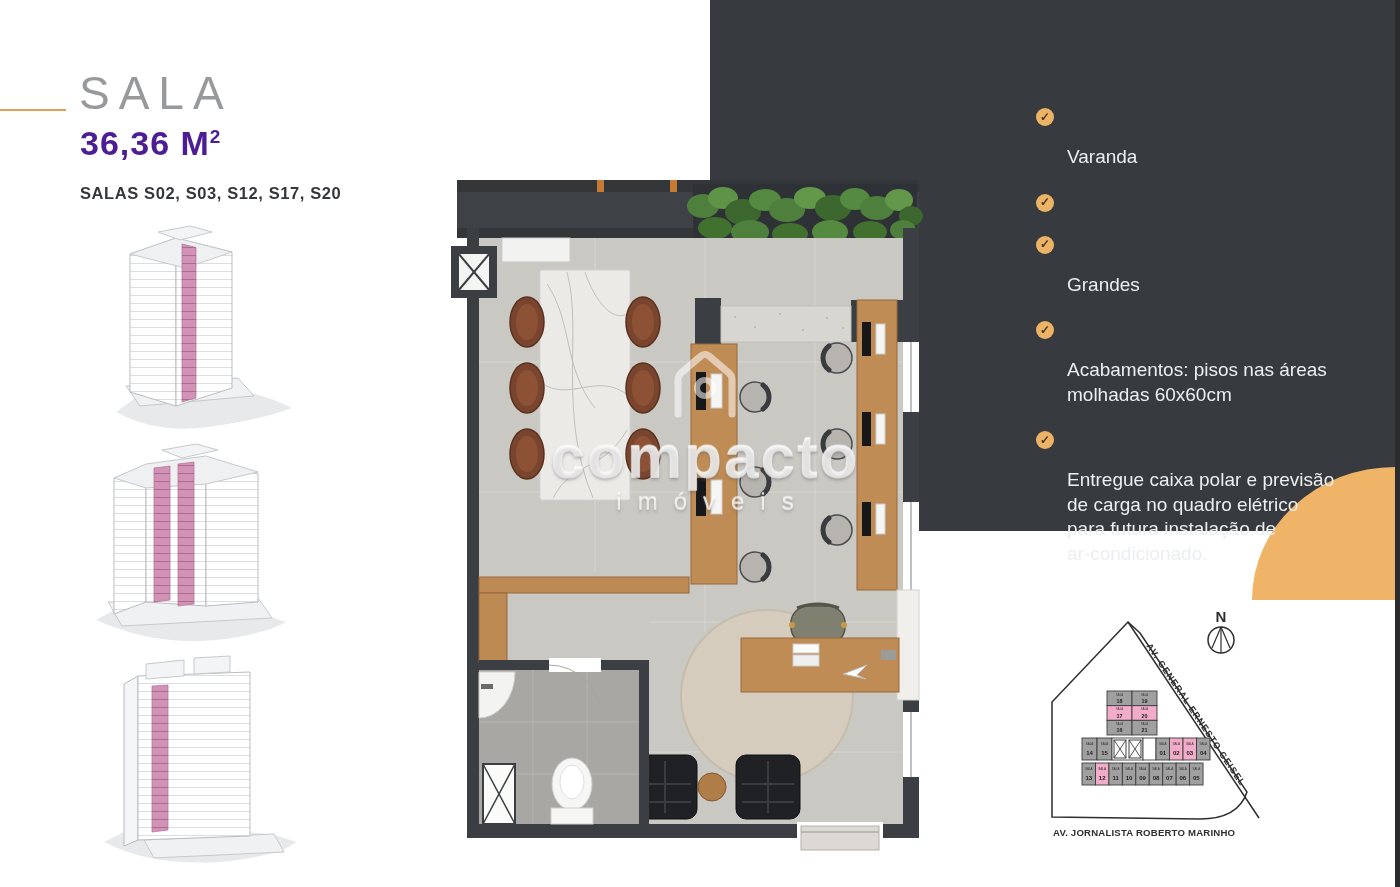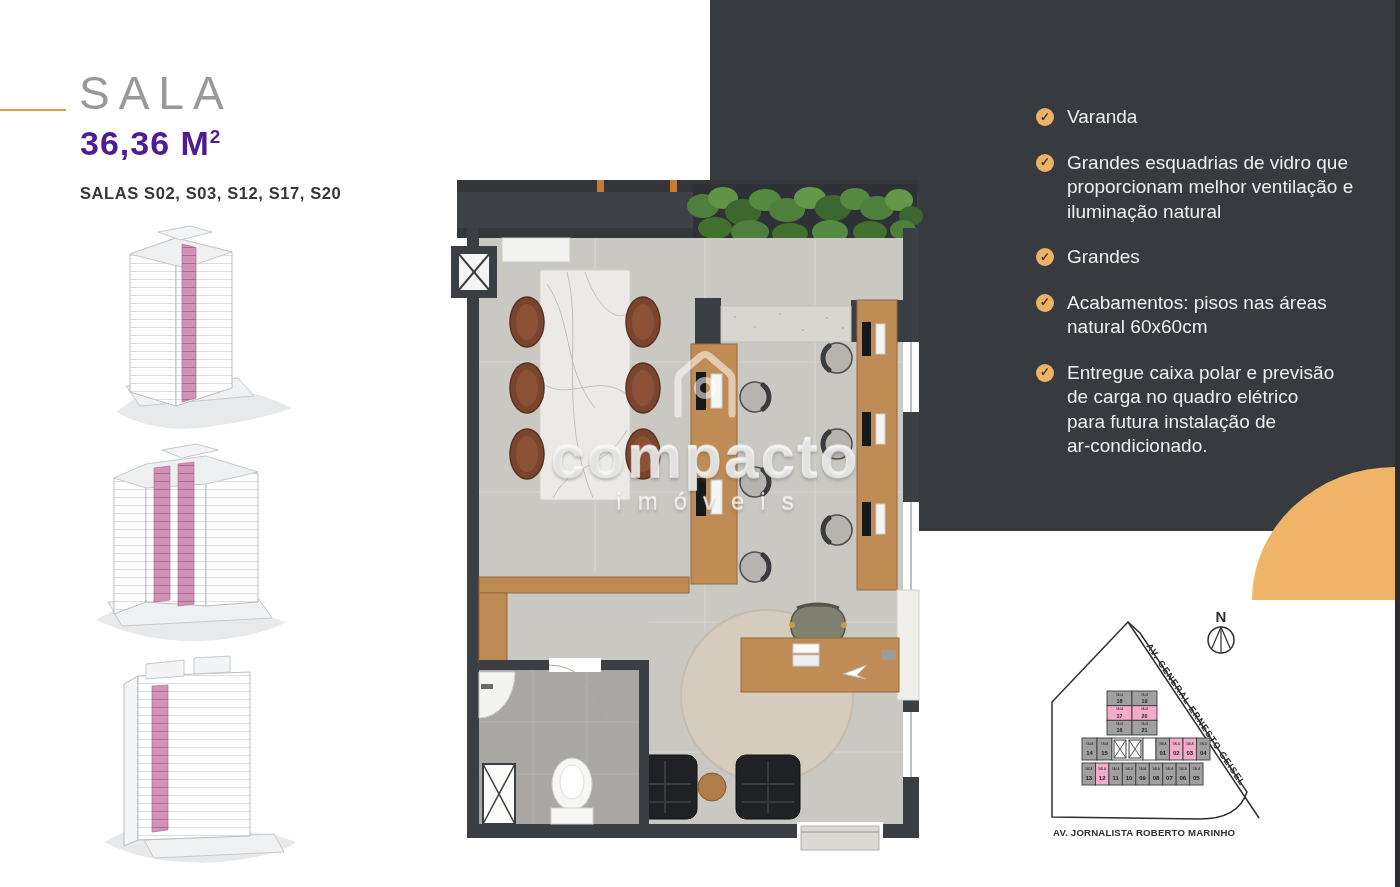--- a/index.html
+++ b/index.html
@@ -15,21 +15,21 @@
   .accent-line { position:absolute; left:0; top:109px; width:66px; height:2px; background:#df9f52; z-index:4; }
   .page-title { position:absolute; left:79px; top:66px; font-size:46px; letter-spacing:9px; color:#97999b; z-index:4; }
   .area-label { position:absolute; left:80px; top:124px; font-size:34px; color:#4c1d95; letter-spacing:1px; z-index:4;font-weight:bold; }
   .area-label sup { font-size:19px; }
   .units-subtitle { position:absolute; left:80px; top:184px; font-size:16.5px; font-weight:bold; color:#34373b; letter-spacing:0.6px; z-index:4; }
 
   .features { position:absolute; left:1036px; top:105px; width:332px; margin:0; padding:0; list-style:none; z-index:4; }
   .features li { display:flex; gap:13px; margin-bottom:21px; color:#eceef0; font-size:19px; line-height:24.5px; }
   .check { flex:0 0 18px; width:18px; height:18px; border-radius:50%; background:#ecb366; color:#4a3517;
     font-size:12px; font-weight:bold; display:flex; align-items:center; justify-content:center; margin-top:3px; }
-  .ftext { white-space:pre-line; }
+  .ftext { white-space:pre-line;margin-top:40px; }
 
   .bldg { position:absolute; z-index:4; }
   #bldg1 { left:96px;  top:216px; }
   #bldg2 { left:84px;  top:434px; }
   #bldg3 { left:88px;  top:644px; }
 
   .floorplan { position:absolute; left:445px; top:172px; z-index:4; }
   .siteplan  { position:absolute; left:1040px; top:596px; z-index:4; }
 
   .watermark { position:absolute; left:535px; top:346px; width:340px; text-align:center;
@@ -51,32 +51,29 @@
 <div class="area-label"><span>36,36 M</span><sup>2</sup></div>
 <div class="units-subtitle">SALAS S02, S03, S12, S17, S20</div>
 
 <ul class="features" id="features">
     <li>
       <span class="check">✓</span>
       <span class="ftext">Varanda</span>
     </li>
     <li>
       <span class="check">✓</span>
-      <span class="ftext">Grandes esquadrias de vidro que
-proporcionam melhor ventilação e
-iluminação natural</span>
     </li>
     <li>
       <span class="check">✓</span>
       <span class="ftext">Grandes</span>
     </li>
     <li>
       <span class="check">✓</span>
       <span class="ftext">Acabamentos: pisos nas áreas
-natural 60x60cm</span>
+molhadas 60x60cm</span>
     </li>
     <li>
       <span class="check">✓</span>
       <span class="ftext">Entregue caixa polar e previsão
 de carga no quadro elétrico
 para futura instalação de
 ar-condicionado.</span>
     </li>
   </ul>
 

